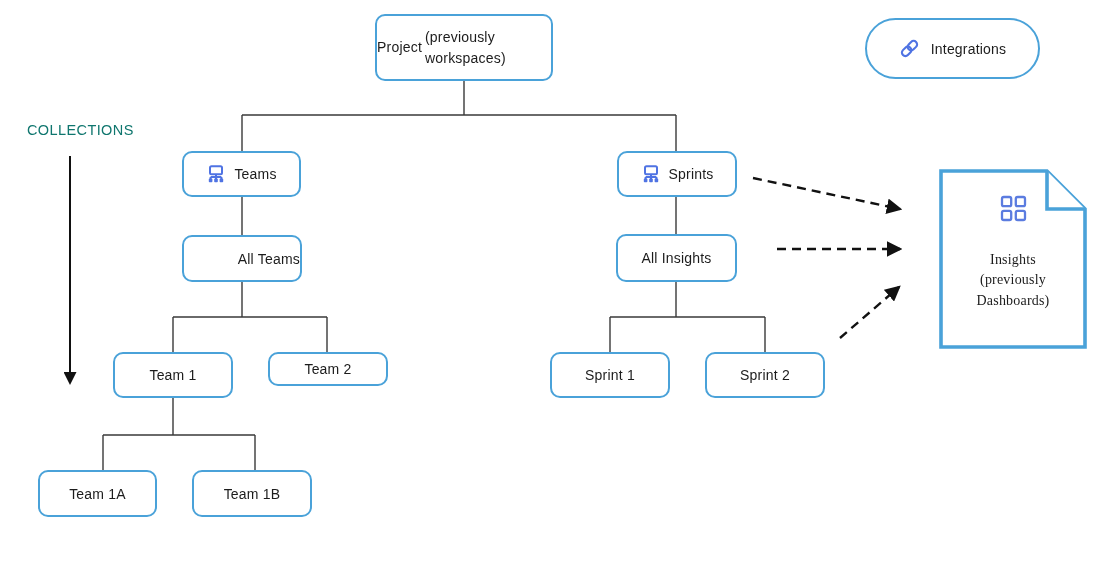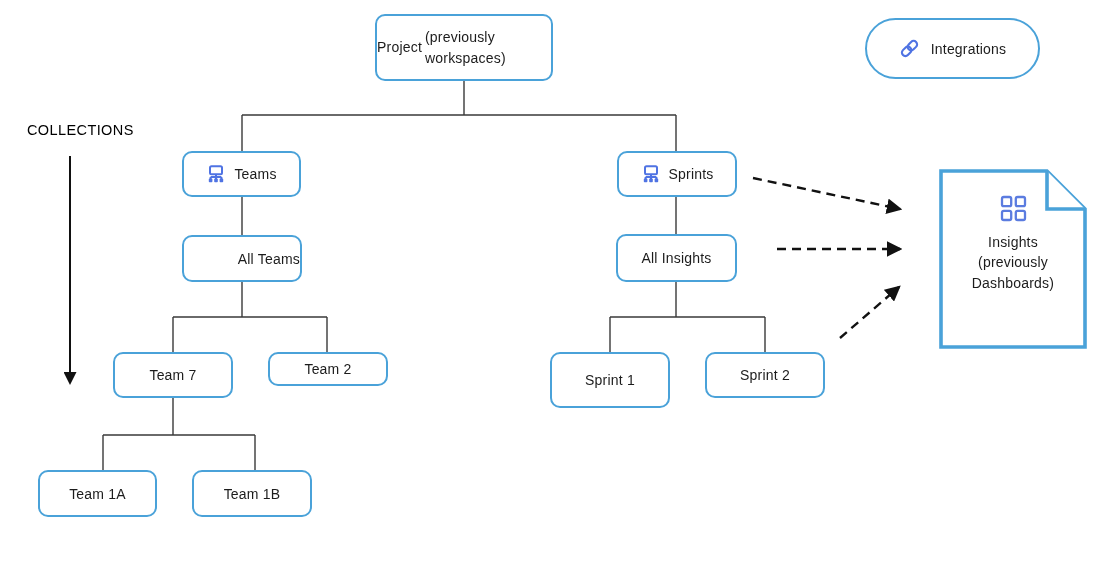--- a/index.html
+++ b/index.html
@@ -15,29 +15,29 @@
     border:2px solid #4aa2d9;border-radius:10px;
     display:flex;align-items:center;justify-content:center;
     font-size:14px;letter-spacing:.2px;gap:8px;box-sizing:border-box;
     z-index:2;
   }
   .node .ico{display:flex;align-items:center;}
   .pill{border-radius:31px;}
   .col{flex-direction:row;gap:3px;line-height:1.5;}
   .caption{
     position:absolute;left:27px;top:122px;font-size:14.5px;
-    letter-spacing:.4px;color:#000000;z-index:2;
+    letter-spacing:.4px;color:#0f766e;z-index:2;
   }
   
   .doc{position:absolute;left:938px;top:168px;width:150px;height:182px;z-index:2;}
   .doc .doc-inner{
     position:absolute;inset:0;display:flex;flex-direction:column;
     align-items:center;text-align:center;padding-top:27px;box-sizing:border-box;
   }
-  .doc .doc-text{margin-top:6px;font-size:14px;line-height:1.45;letter-spacing:.2px;}
+  .doc .doc-text{margin-top:24px;font-size:14px;line-height:1.45;letter-spacing:.2px;font-family:Liberation Serif, serif;}
 </style>
 </head>
 <body>
 
 <div id="canvas">
 
   <svg class="layer" width="1099" height="570">
     <defs>
       <marker id="arrow" viewBox="0 0 10 10" refX="8.5" refY="5" markerWidth="6.5" markerHeight="6.5" orient="auto-start-reverse">
         <path d="M0,0 L10,5 L0,10 z" fill="#111111"></path>
@@ -91,21 +91,21 @@
       </svg>
     </span>
     <span>Teams</span>
   </div>
 
   <div class="node" style="left:182px;top:235px;width:120px;height:47px;justify-content:flex-end;">
     <span>All Teams</span>
   </div>
 
   <div class="node" style="left:113px;top:352px;width:120px;height:46px;">
-    <span>Team 7</span>
+    <span>Team 1</span>
   </div>
 
   <div class="node" style="left:268px;top:352px;width:120px;height:34px;">
     <span>Team 2</span>
   </div>
 
   <div class="node" style="left:38px;top:470px;width:119px;height:47px;">
     <span>Team 1A</span>
   </div>
 
@@ -127,21 +127,21 @@
         </g>
       </svg>
     </span>
     <span>Sprints</span>
   </div>
 
   <div class="node" style="left:616px;top:234px;width:121px;height:48px;">
     <span>All Insights</span>
   </div>
 
-  <div class="node" style="left:550px;top:352px;width:120px;height:56px;">
+  <div class="node" style="left:550px;top:352px;width:120px;height:46px;">
     <span>Sprint 1</span>
   </div>
 
   <div class="node" style="left:705px;top:352px;width:120px;height:46px;align-items:center;">
     <span>Sprint 2</span>
   </div>
 
   <div class="doc">
     <svg width="150" height="182" viewBox="0 0 150 182">
       <path d="M3 3 H109 L147 41 V179 H3 Z" fill="#ffffff" stroke="#4aa2d9" stroke-width="3.6"></path>

